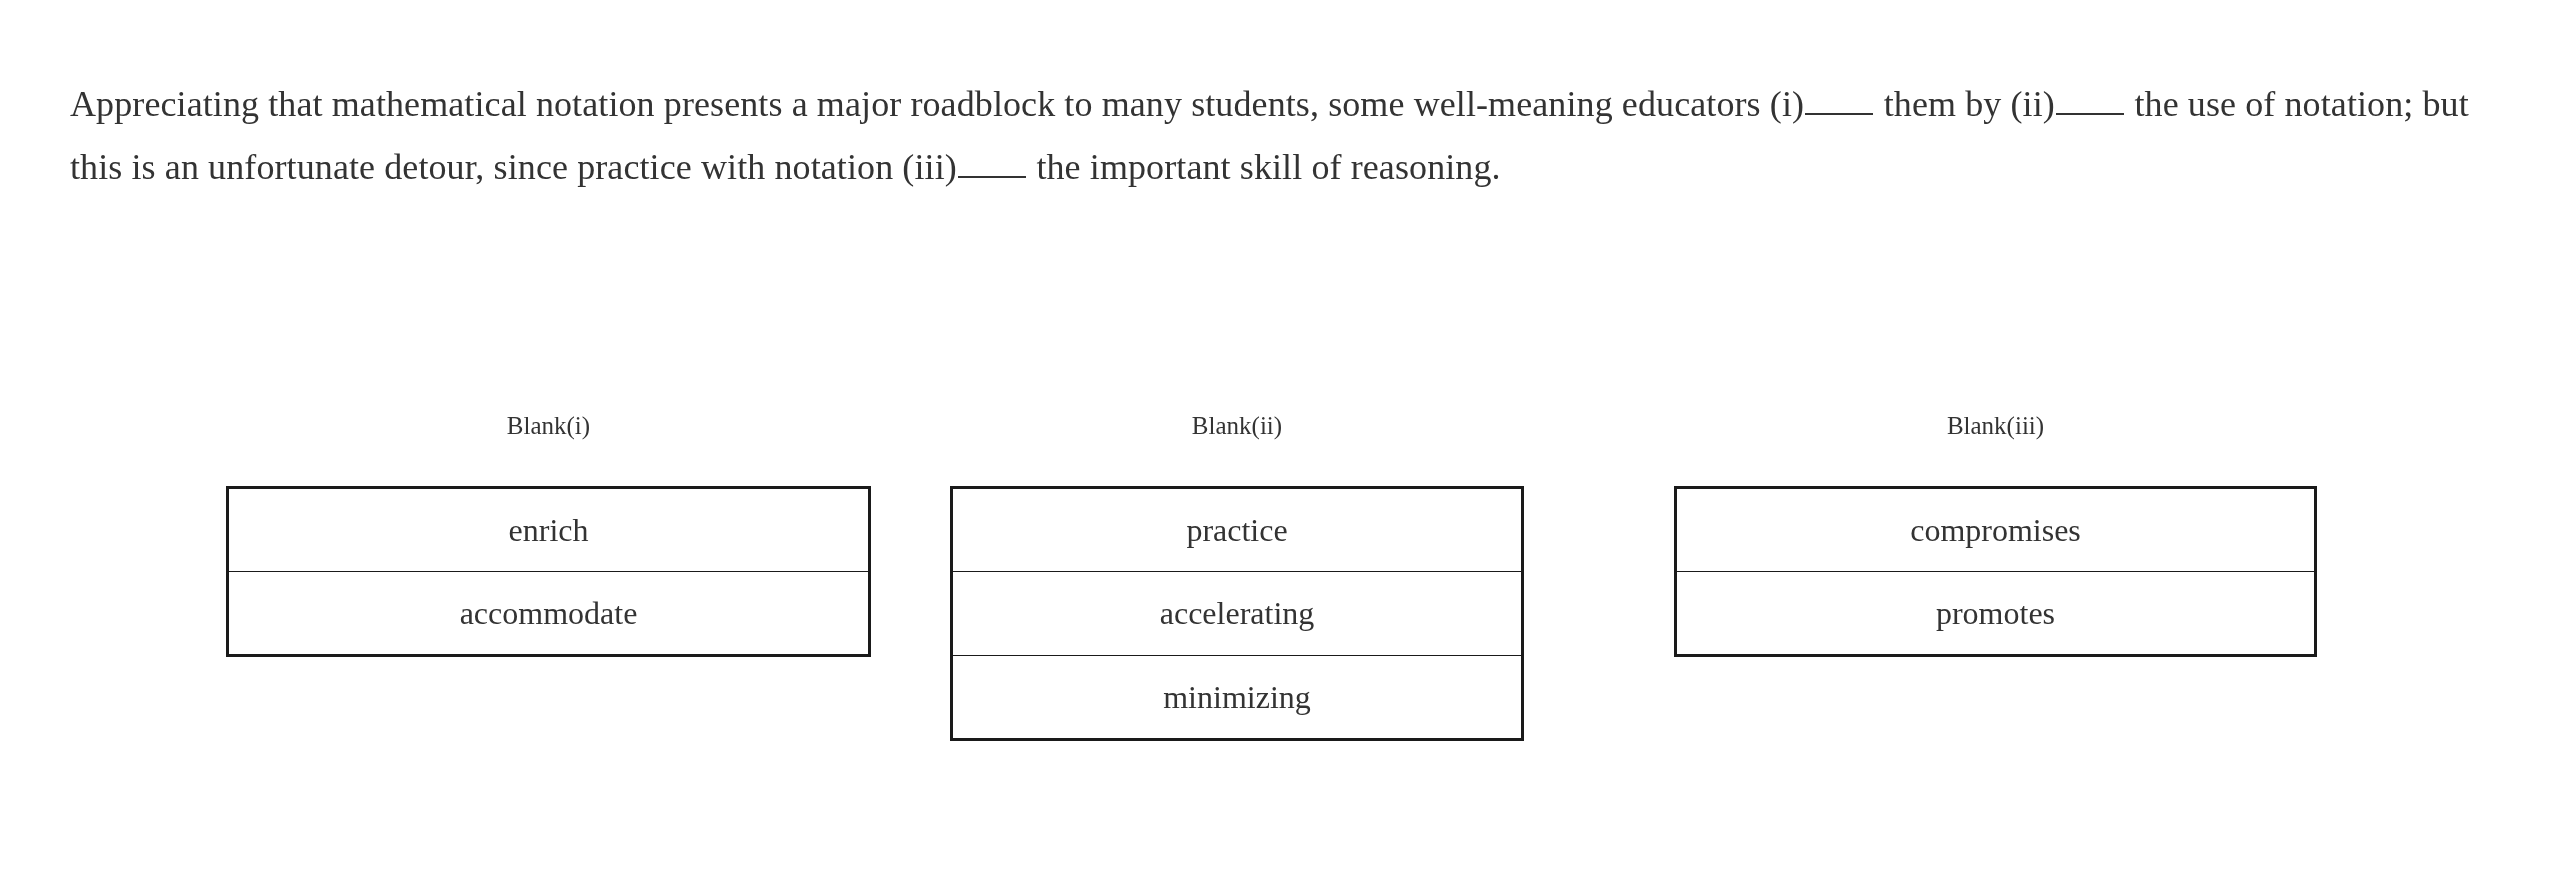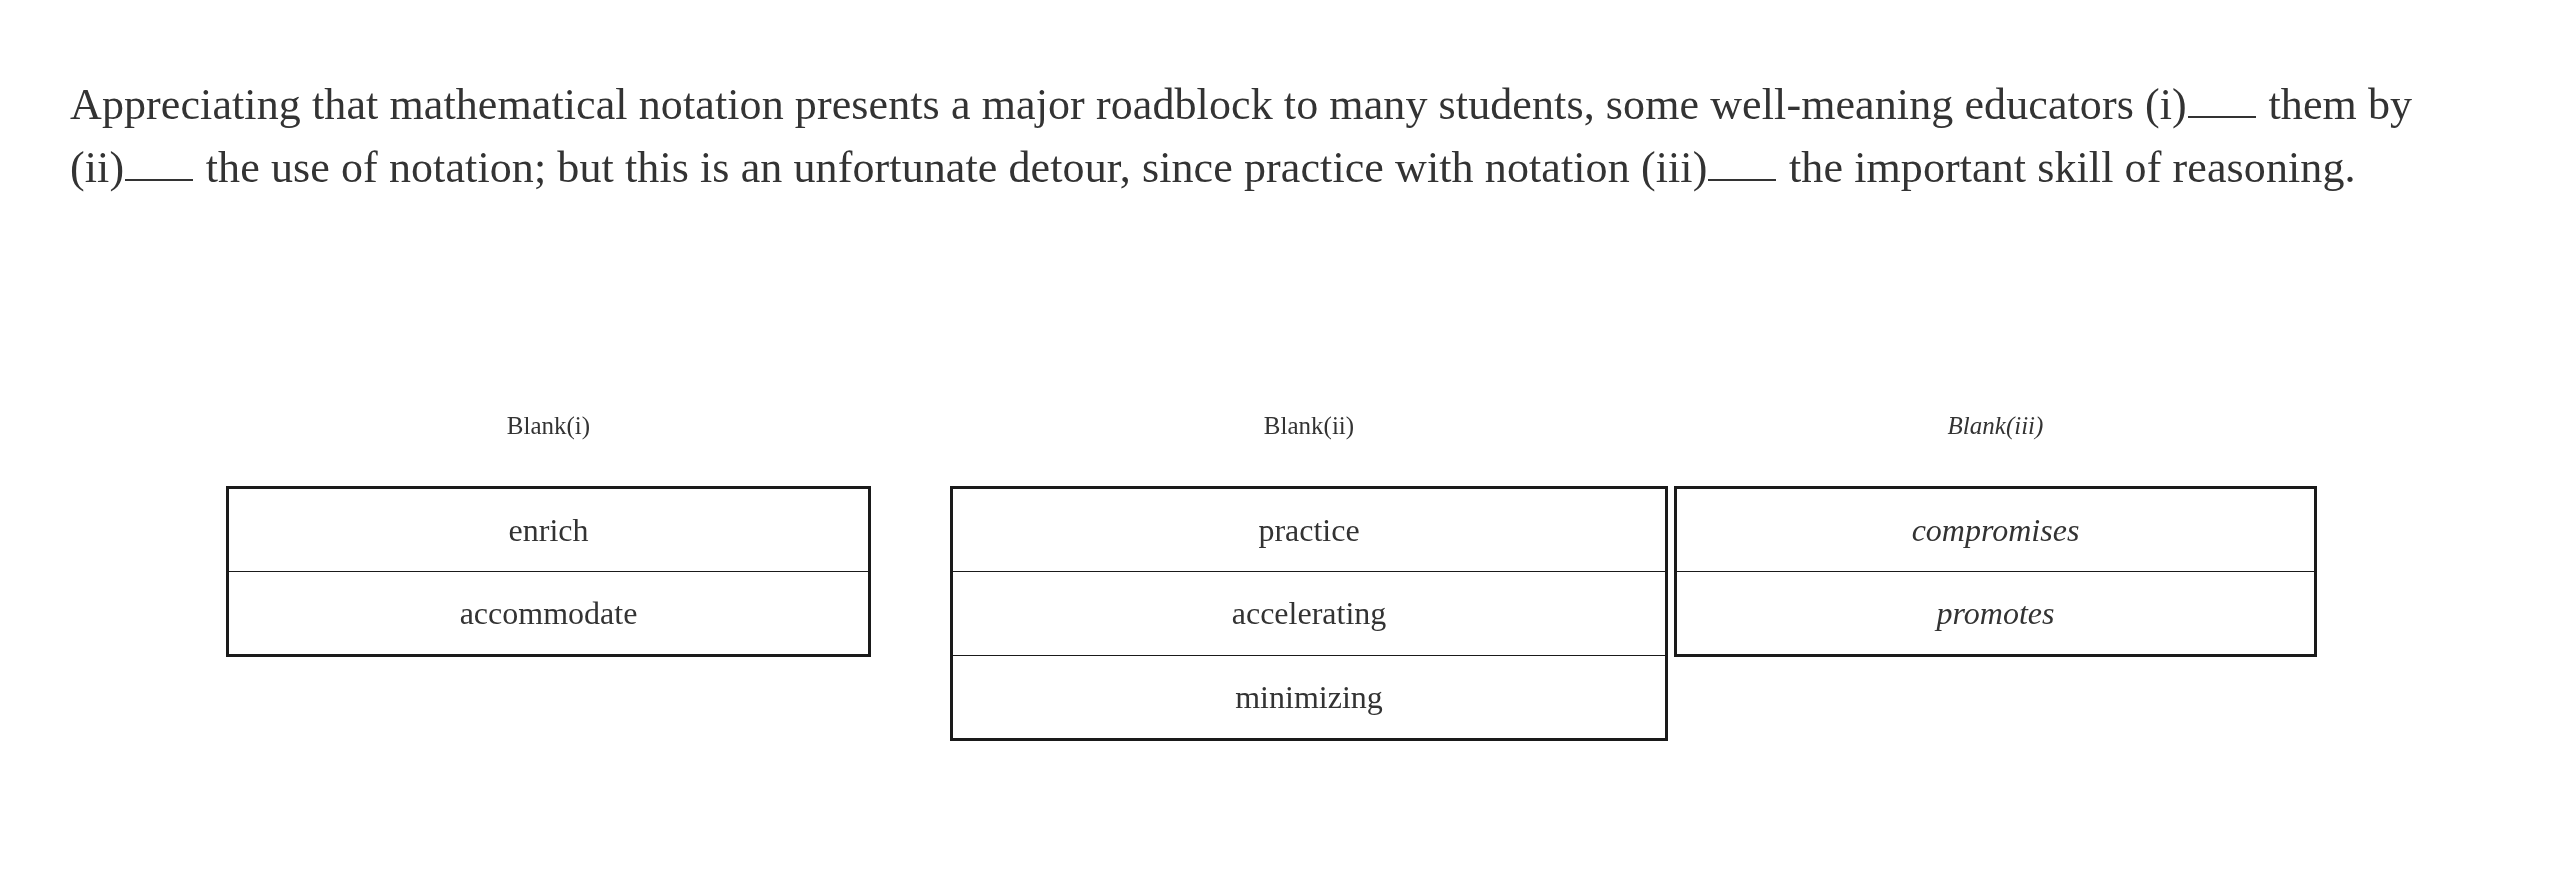--- a/index.html
+++ b/index.html
@@ -15,21 +15,21 @@
     overflow: hidden;
     position: relative;
   }
 
   
   #passage {
     position: absolute;
     left: 70px;
     top: 73px;
     width: 2430px;
-    font-size: 44px;
+    font-size: 36px;
     line-height: 63px;
     color: #333333;
     text-align: left;
     letter-spacing: 0.1px;
   }
   .blank {
     display: inline-block;
     border-bottom: 2.5px solid #333333;
     width: 68px;
     vertical-align: 0.8px;
@@ -43,22 +43,22 @@
     position: absolute;
     left: 0;
     top: 408px;
     width: 2576px;
   }
   .blank-group {
     position: absolute;
     top: 0;
   }
   #group-1 { left: 226px; width: 645px; }
-  #group-2 { left: 950px; width: 718px; }
-  #group-3 { left: 1674px; width: 643px; font-style: italic; }
+  #group-2 { left: 950px; width: 574px; }
+  #group-3 { left: 1674px; width: 643px; }
 
   .group-header {
     text-align: center;
     font-size: 25px;
     line-height: 35px;
     color: #333333;
     margin: 0 0 43px 0;
     white-space: nowrap;
   }
 

